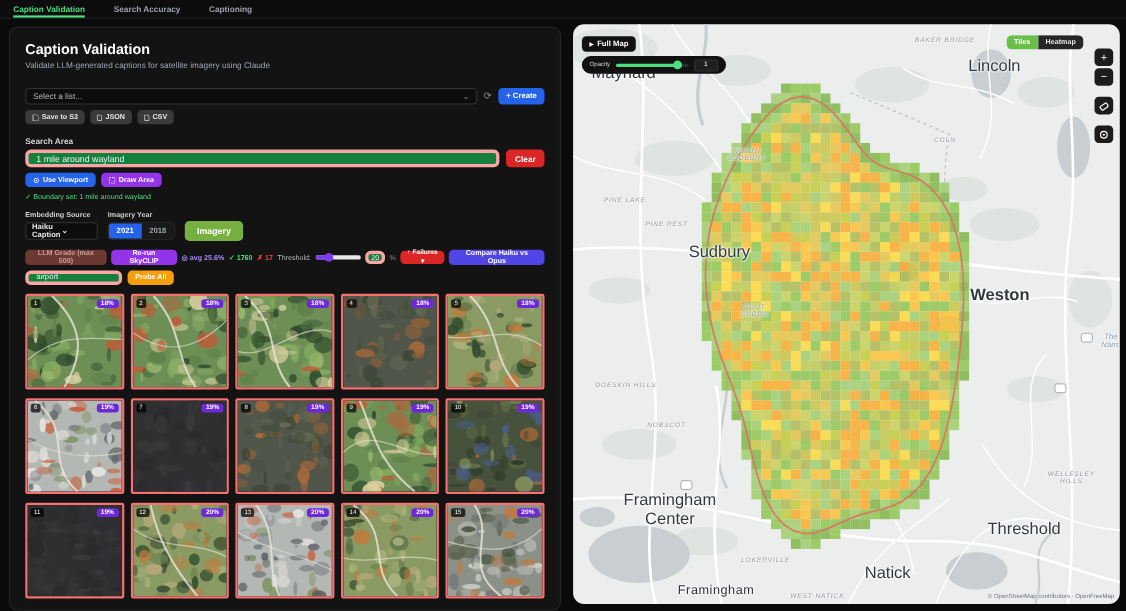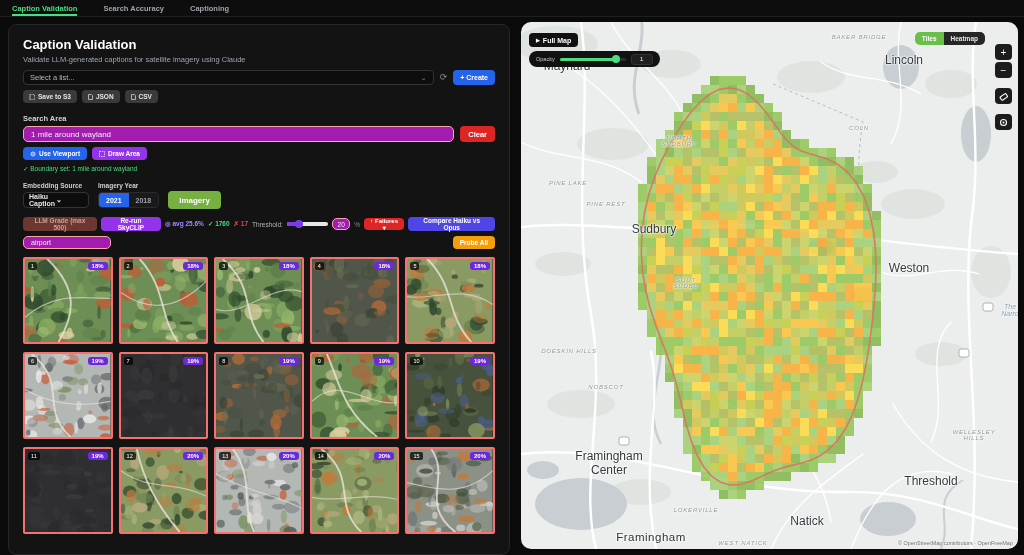--- a/index.html
+++ b/index.html
@@ -19,35 +19,35 @@
     padding:12px 14px; overflow:hidden; }
   .card h1 { font-size:13px; font-weight:bold; color:#fff; }
   .subtitle { font-size:7.5px; color:#9ca3af; margin-top:3px; }
 
   .lists-bar { margin-top:8px; height:18px; background:#1d1d1d; border:1px solid #2b2b2b;
     border-radius:5px; display:flex; align-items:center; padding:0 8px; gap:5px; cursor:pointer;}
   .lists-bar .lbl { font-size:7.5px; color:#d4d4d4; flex:1; }
   .chev { font-size:7px; color:#8a8a8a; }
 
   .row { display:flex; align-items:center; }
-  .select-row { margin-top:6px; gap:6px; }
+  .select-row { margin-top:16px; gap:6px; }
   .fake-select { flex:1; height:15px; background:#0d0d0d; border:1px solid #333;
     border-radius:4px; display:flex; align-items:center; padding:0 6px; }
   .fake-select .ph { flex:1; font-size:7.5px; color:#b9b9b9; }
   .icon-btn { color:#8a8a8a; font-size:9px; cursor:pointer; line-height:1; }
   .btn { border:none; border-radius:4px; font-family:inherit; font-weight:bold;
     cursor:pointer; color:#fff; display:inline-flex; align-items:center; gap:3px;
     justify-content:center; }
   .btn-create { background:#2563eb; height:15px; font-size:7px; padding:0 7px; }
   .export-row { margin-top:5px; gap:5px; }
   .btn-gray { background:#3a3a3a; height:13px; font-size:6.5px; padding:0 6px; color:#e5e5e5; }
 
   .sec-label { margin-top:11px; font-size:7.5px; color:#d4d4d4; font-weight:bold; }
   .search-row { margin-top:3px; gap:6px; }
-  .text-input { background:#a21caf; border:1px solid #fca5a5; border-radius:5px;
+  .text-input { background:#15803d; border:3px solid #fca5a5; border-radius:5px;
     color:#f0f0f0; font-size:8px; font-family:inherit; padding:0 7px; height:16px; }
   .grow { flex:1; }
   .btn-red { background:#dc2626; height:16px; font-size:7.5px; padding:0 8px; }
   .area-btn-row { margin-top:5px; gap:5px; }
   .btn-blue { background:#2563eb; height:13px; font-size:6.5px; padding:0 7px; }
   .btn-purple { background:#9333ea; height:13px; font-size:6.5px; padding:0 7px; }
   .boundary { margin-top:5px; font-size:6.5px; color:#4ade80; }
 
   .controls-row { margin-top:9px; display:flex; gap:9px; align-items:flex-start; }
   .ctl-group .g-label { font-size:6.5px; color:#cfcfcf; font-weight:bold; margin-bottom:3px; }
@@ -72,21 +72,21 @@
   .stat.fail { color:#ef4444; }
   .stat.thr { color:#b5b5b5; font-weight:normal; }
   .slider { width:44px; height:4px; border-radius:2px; background:#e8e8e8; position:relative; cursor:pointer;}
   .slider .fill { position:absolute; left:0; top:0; bottom:0; width:30%; background:#7c3aed; border-radius:2px;}
   .slider .knob { position:absolute; top:50%; width:8px; height:8px; border-radius:50%;
     background:#7c3aed; transform:translate(-50%,-50%); left:30%; }
   .thr-box { width:18px; height:12px; font-size:6.5px; text-align:center; padding:0 2px;}
   .pct-sign { font-size:6.5px; color:#8a8a8a; }
   .btn-failures { background:#dc2626; height:12px; font-size:6px; padding:0 5px; }
   .btn-compare { background:#4f46e5; height:14px; font-size:6.5px; padding:0 8px; }
-  .probe-row { margin-top:5px; gap:5px;justify-content:space-between; }
+  .probe-row { margin-top:5px; gap:5px; }
   .probe-input { width:88px; height:13px; font-size:7px; }
   .btn-orange { background:#f59e0b; height:13px; font-size:6.5px; padding:0 7px; }
 
   
   .tile-grid { margin-top:8px; display:grid; grid-template-columns:repeat(5,1fr);
     gap:8px 6px; }
   .tile { position:relative; height:87px; border:2px solid #f87171; border-radius:2px;
     overflow:hidden; background:#222; cursor:pointer; }
   .tile svg { position:absolute; inset:0; width:100%; height:100%; }
   .tile .num { position:absolute; left:3px; top:3px; background:rgba(0,0,0,.72);
@@ -94,21 +94,21 @@
   .tile .score { position:absolute; right:3px; top:3px; background:#6d28d9;
     color:#fff; font-size:6px; font-weight:bold; padding:1px 4px; border-radius:3px; }
 
   
   .map { position:absolute; left:521px; top:22px; width:497px; height:527px;
     border-radius:10px; background:#eceeed; overflow:hidden; }
   .map svg.base, .map svg.heat { position:absolute; left:0; top:0; }
   .maplabel { position:absolute; transform:translate(-50%,-50%); white-space:pre-line;
     text-align:center; pointer-events:none;
     text-shadow:0 0 2px #fff, 0 0 2px #fff, 0 0 3px #fff; }
-  .maplabel.town { font-size:12px; color:#333a3e; }
+  .maplabel.town { font-size:15px; color:#333a3e; }
   .maplabel.city { font-size:11.5px; color:#2c3237; letter-spacing:.5px;}
   .maplabel.loc { font-size:6px; color:#8f969a; text-transform:uppercase;
     letter-spacing:.8px; font-style:italic; }
   .maplabel.water { font-size:7px; color:#85a0b5; font-style:italic; }
 
   .fullmap-btn { position:absolute; left:8px; top:11px; background:#111; color:#fff;
     height:14px; font-size:7px; font-weight:bold; border-radius:4px; padding:0 7px;
     display:flex; align-items:center; gap:3px; cursor:pointer; }
   .opacity-pill { position:absolute; left:8px; top:29px; background:#111; height:16px;
     border-radius:8px; display:flex; align-items:center; gap:5px; padding:0 7px; }
@@ -2182,21 +2182,21 @@
       <div class="maplabel loc" style="left: 338px; top: 15px;">BAKER BRIDGE</div>
       <div class="maplabel town" style="left: 383px; top: 38px;">Lincoln</div>
       <div class="maplabel loc" style="left: 158px; top: 119px;">NORTH
 SUDBURY</div>
       <div class="maplabel loc" style="left: 338px; top: 106px;">COLN</div>
       <div class="maplabel loc" style="left: 47px; top: 161px;">PINE LAKE</div>
       <div class="maplabel loc" style="left: 85px; top: 182px;">PINE REST</div>
       <div class="maplabel town" style="left: 133px; top: 207px;">Sudbury</div>
       <div class="maplabel loc" style="left: 165px; top: 261px;">SOUT
 SUDBU</div>
-      <div class="maplabel town" style="left: 388px; top: 246px;">Weston</div>
+      <div class="maplabel town" style="left: 388px; top: 246px; font-weight: bold;">Weston</div>
       <div class="maplabel water" style="left: 489px; top: 288px;">The
 Narro</div>
       <div class="maplabel loc" style="left: 48px; top: 329px;">DOESKIN HILLS</div>
       <div class="maplabel loc" style="left: 85px; top: 365px;">NOBSCOT</div>
       <div class="maplabel town" style="left: 88px; top: 441px;">Framingham
 Center</div>
       <div class="maplabel loc" style="left: 453px; top: 413px;">WELLESLEY HILLS</div>
       <div class="maplabel town" style="left: 410px; top: 459px;">Threshold</div>
       <div class="maplabel loc" style="left: 175px; top: 488px;">LOKERVILLE</div>
       <div class="maplabel town" style="left: 286px; top: 499px;">Natick</div>

